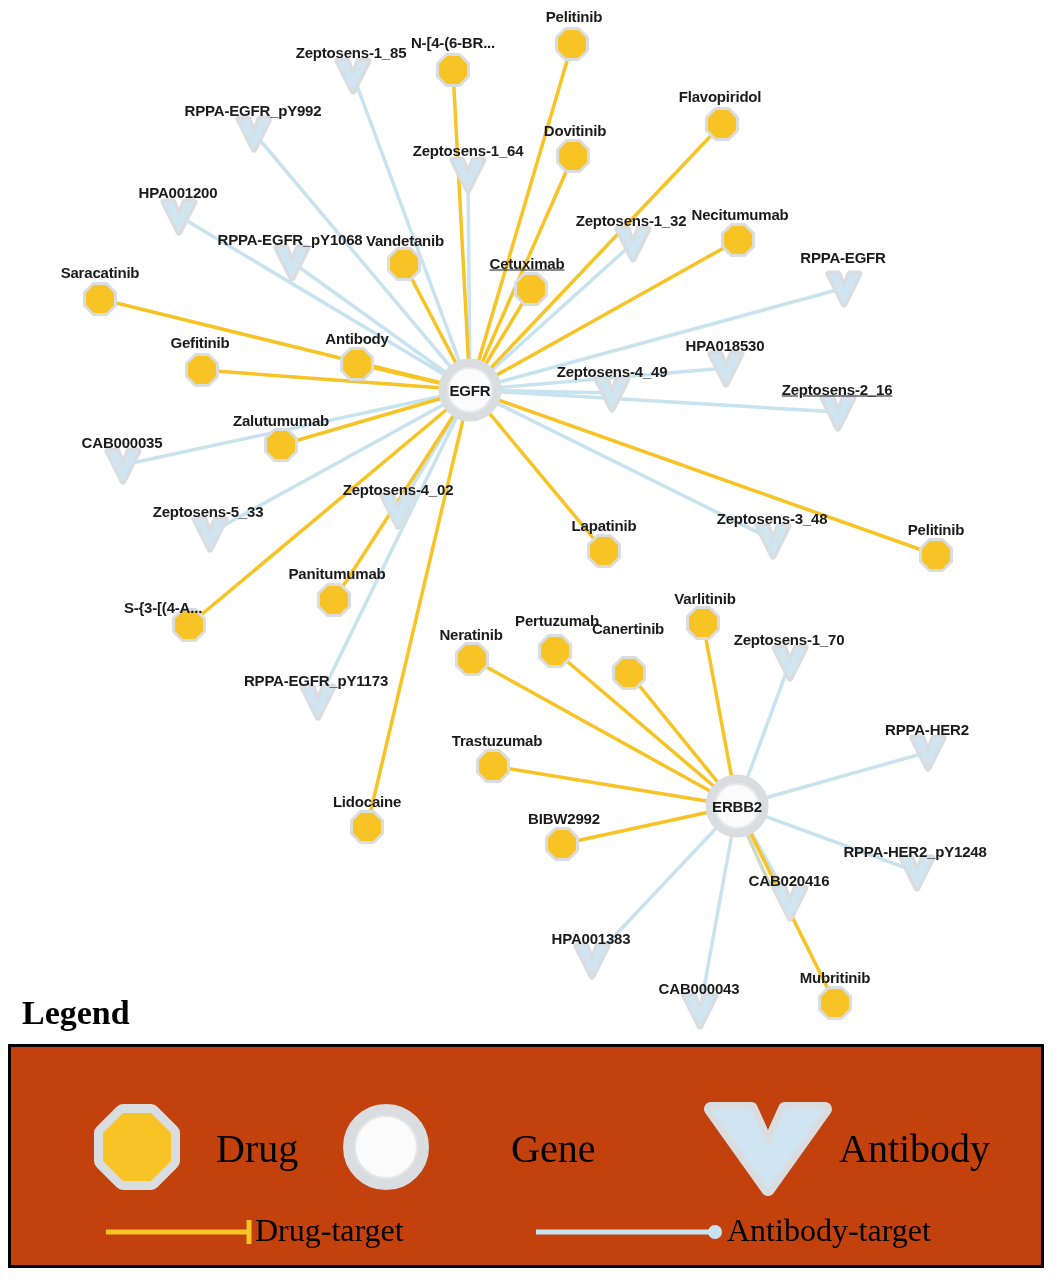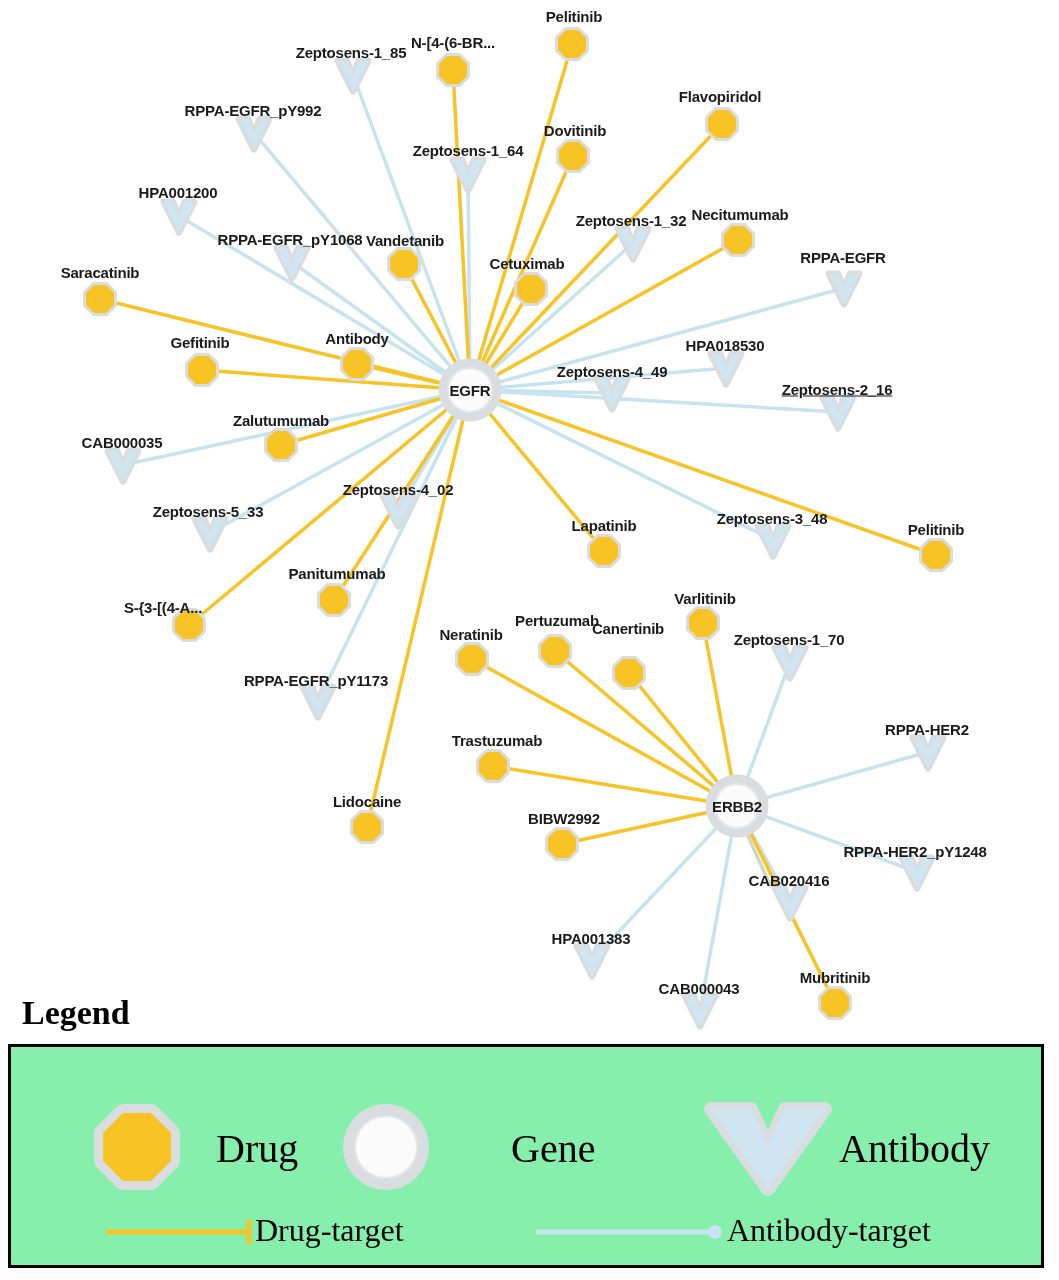--- a/index.html
+++ b/index.html
@@ -53,21 +53,21 @@
     font-weight: bold;
     color: #000;
   }
   #legend-box {
     position: absolute;
     left: 8px;
     top: 1044px;
     width: 1036px;
     height: 224px;
     border: 3px solid #000;
-    background: #86efac;
+    background: #c2410c;
     box-sizing: border-box;
   }
   .legend-item {
     position: absolute;
     font-family: "Liberation Serif", serif;
     font-size: 40px;
     color: #000;
     white-space: nowrap;
   }
   .legend-line-label {
@@ -318,21 +318,21 @@
           <polygon points="11,3 23,3 31,11 31,23 23,31 11,31 3,23 3,11" fill="#f7c325"></polygon>
         </svg>
       </div>
       <div class="node-label " style="left: 740px; top: 214px;">Necitumumab</div>
       <div class="node" style="left: 531px; top: 289px; width: 34px; height: 34px;">
         <svg width="34" height="34">
           <polygon points="11,3 23,3 31,11 31,23 23,31 11,31 3,23 3,11" fill="#d9dde0" stroke="#d9dde0" stroke-width="6" stroke-linejoin="round"></polygon>
           <polygon points="11,3 23,3 31,11 31,23 23,31 11,31 3,23 3,11" fill="#f7c325"></polygon>
         </svg>
       </div>
-      <div class="node-label " style="left: 527px; top: 263px;">Cetuximab</div>
+      <div class="node-label " style="left: 527px; top: 263px; text-decoration: underline;">Cetuximab</div>
       <div class="node" style="left: 100px; top: 299px; width: 34px; height: 34px;">
         <svg width="34" height="34">
           <polygon points="11,3 23,3 31,11 31,23 23,31 11,31 3,23 3,11" fill="#d9dde0" stroke="#d9dde0" stroke-width="6" stroke-linejoin="round"></polygon>
           <polygon points="11,3 23,3 31,11 31,23 23,31 11,31 3,23 3,11" fill="#f7c325"></polygon>
         </svg>
       </div>
       <div class="node-label " style="left: 100px; top: 272px;">Saracatinib</div>
       <div class="node" style="left: 357px; top: 364px; width: 34px; height: 34px;">
         <svg width="34" height="34">
           <polygon points="11,3 23,3 31,11 31,23 23,31 11,31 3,23 3,11" fill="#d9dde0" stroke="#d9dde0" stroke-width="6" stroke-linejoin="round"></polygon>

